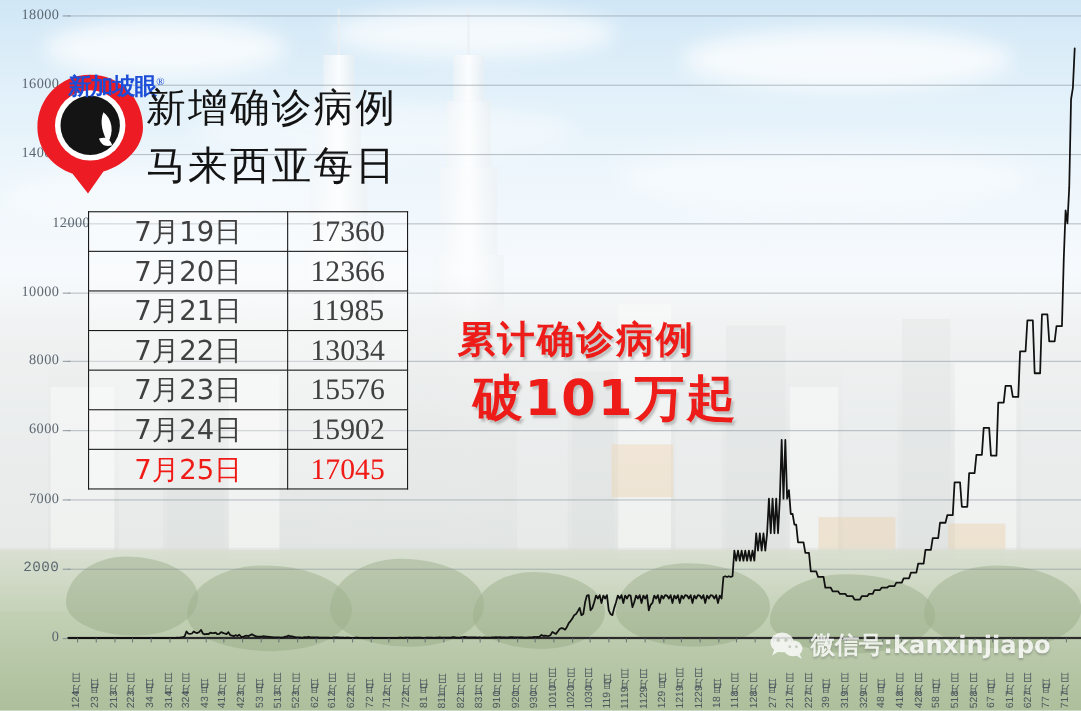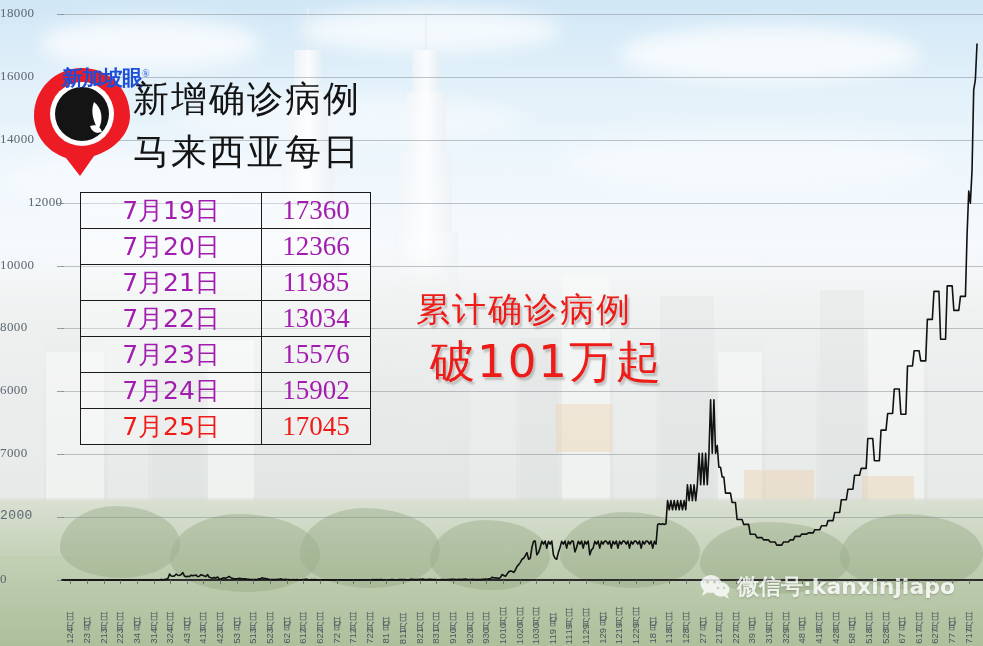--- a/index.html
+++ b/index.html
@@ -46,21 +46,21 @@
   .haze{position:absolute;inset:0;background:linear-gradient(180deg,rgba(255,255,255,.30) 0%,rgba(255,255,255,.48) 42%,rgba(255,255,255,.36) 70%,rgba(255,255,255,.20) 100%);}
 
   
   .chart-layer{position:absolute;inset:0;}
   .gridline{
     position:absolute;left:62px;right:0;height:1px;
     background:rgba(130,140,148,.50);
   }
   .gridline.axis0{background:#2b2b2b;height:2px;left:62px;}
   .ytick{
-    position:absolute;left:0;width:54px;
+    position:absolute;left:0;width:54px;text-align:right;
     font-size:13px;color:#5b6670;letter-spacing:.4px;
     font-family:"Liberation Serif","DejaVu Serif",serif;
   }
   .ytick-dash{position:absolute;width:7px;height:1px;background:rgba(120,130,138,.75);}
   .xtick{
     position:absolute;bottom:0;
     font-size:9.5px;color:#4c565e;
     writing-mode:vertical-rl;
     transform:rotate(180deg);
     transform-origin:center;
@@ -91,39 +91,39 @@
   .headline{
     position:absolute;left:592px;top:78px;
     font-size:42px;line-height:62px;color:#151515;
     font-weight:bold;letter-spacing:3px;white-space:nowrap;
     font-family:"DejaVu Sans","Liberation Sans",sans-serif;
     text-shadow:2px 3px 2px rgba(120,120,120,.55);
   }
   .headline .l2{padding-left:28px;display:block;}
   .redblock{
     position:absolute;left:416px;top:286px;
-    font-weight:normal;color:#ee1c18;white-space:nowrap;
+    font-weight:bold;color:#ee1c18;white-space:nowrap;
     font-family:"DejaVu Sans","Liberation Sans",sans-serif;
     text-shadow:2px 3px 2px rgba(150,150,150,.55);
   }
   .redblock .r1{display:block;font-size:34px;line-height:47px;letter-spacing:2px;}
   .redblock .r2{display:block;font-size:45px;line-height:58px;letter-spacing:2px;padding-left:14px;}
 
   
   .tbl{
     position:absolute;left:80px;top:192px;
     border-collapse:collapse;
     background:rgba(255,255,255,.30);
   }
   .tbl td{
     border:1.6px solid #1b1b1b;
     height:35px;
     font-size:25px;
     text-align:center;
-    color:#a21caf;
+    color:#404040;
     font-family:"DejaVu Sans","Liberation Sans",sans-serif;
     padding:0 6px;
     letter-spacing:0px;
   }
   .tbl td.c-date{width:168px;}
   .tbl td.c-val{width:96px;font-family:"Liberation Serif","DejaVu Serif",serif;font-size:27px;}
   .tbl tr.hot td{color:#f01a16;}
 
   
   .watermark{

